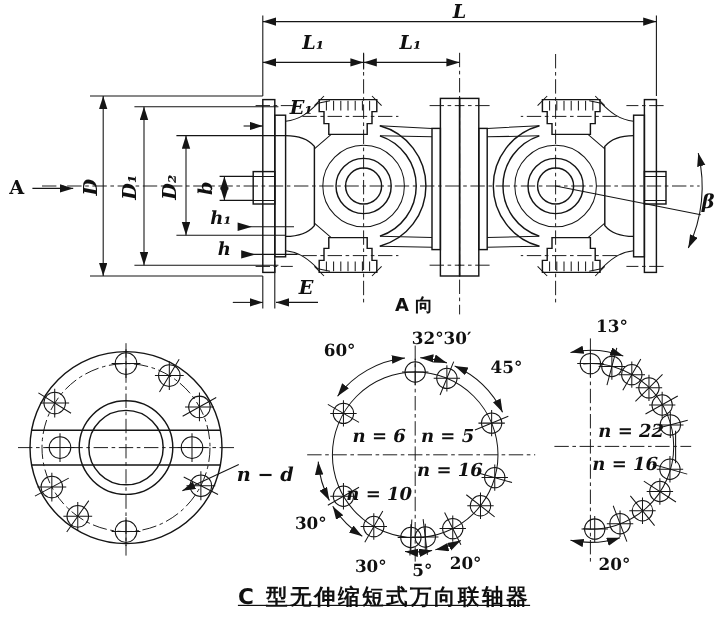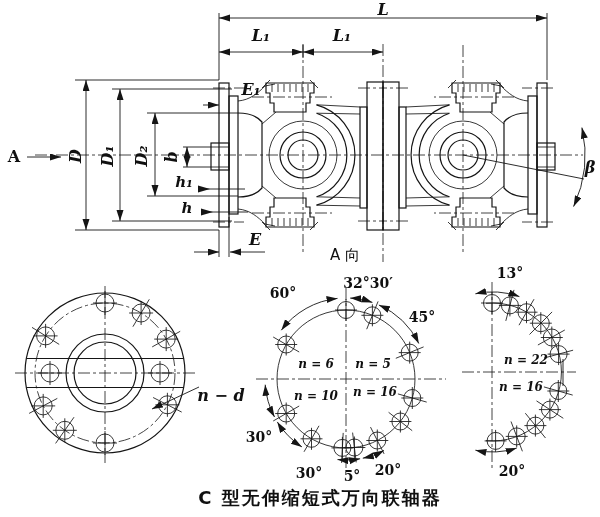--- a/index.html
+++ b/index.html
@@ -10,22 +10,22 @@
   .s   {stroke:#151515;stroke-width:1.2;fill:none;}
   .thin{stroke-width:0.85;}
   .cl  {stroke:#151515;stroke-width:0.8;fill:none;stroke-dasharray:12 3 3 3;}
   .dim {stroke:#151515;stroke-width:0.9;fill:none;}
   
   .lbl{position:absolute;transform:translate(-50%,-50%);color:#101010;
        font:italic bold 16px "DejaVu Serif","Liberation Serif",serif;
        white-space:nowrap;line-height:1;}
   .rot{transform:translate(-50%,-50%) rotate(-90deg);}
   .ang{font-style:normal;font-size:14px;}
-  .nq {font-size:12px;}
-  .cjk{font-style:normal;font-weight:normal;font-size:15px;
+  .nq {font-size:15px;}
+  .cjk{font-style:normal;font-weight:bold;font-size:15px;
        font-family:"DejaVu Sans","Liberation Sans",sans-serif;}
   .cap{font-style:normal;font-weight:bold;font-size:18px;letter-spacing:2px;
        font-family:"DejaVu Sans","Liberation Sans",sans-serif;}
 </style>
 </head>
 <body>
 
 <div class="stage">
 
 <svg width="600" height="517" viewBox="0 0 600 517">
@@ -220,30 +220,30 @@
 <div class="lbl rot" style="left:172px;top:157px;">b</div>
 <div class="lbl" style="left:184px;top:182px;font-size:15px;">h₁</div>
 <div class="lbl" style="left:187px;top:208px;font-size:15px;">h</div>
 <div class="lbl" style="left:590px;top:168px;">β</div>
 <div class="lbl cjk" style="left:345px;top:255px;">A 向</div>
 
 <div class="lbl" style="left:221px;top:396px;">n − d</div>
 
 <div class="lbl nq" style="left:316px;top:364px;">n = 6</div>
 <div class="lbl nq" style="left:373px;top:364px;">n = 5</div>
-<div class="lbl nq" style="left:316px;top:396px;">n = 10</div>
+<div class="lbl nq" style="left:316px;top:412px;">n = 10</div>
 <div class="lbl nq" style="left:375px;top:392px;">n = 16</div>
 <div class="lbl ang" style="left:283px;top:293px;">60°</div>
 <div class="lbl ang" style="left:368px;top:283px;">32°30′</div>
-<div class="lbl ang" style="left:422px;top:317px;">45°</div>
+<div class="lbl ang" style="left:422px;top:307px;">45°</div>
 <div class="lbl ang" style="left:259px;top:437px;">30°</div>
 <div class="lbl ang" style="left:309px;top:473px;">30°</div>
 <div class="lbl ang" style="left:352px;top:476px;">5°</div>
 <div class="lbl ang" style="left:388px;top:470px;">20°</div>
 
 <div class="lbl nq" style="left:526px;top:360px;">n = 22</div>
 <div class="lbl nq" style="left:521px;top:387px;">n = 16</div>
 <div class="lbl ang" style="left:510px;top:273px;">13°</div>
 <div class="lbl ang" style="left:512px;top:471px;">20°</div>
 
-<div class="lbl cap" style="left:320px;top:498px;">C 型无伸缩短式万向联轴器</div>
+<div class="lbl cap" style="left:320px;top:498px;text-decoration:underline;">C 型无伸缩短式万向联轴器</div>
 
 </div>
 
 </body></html>

